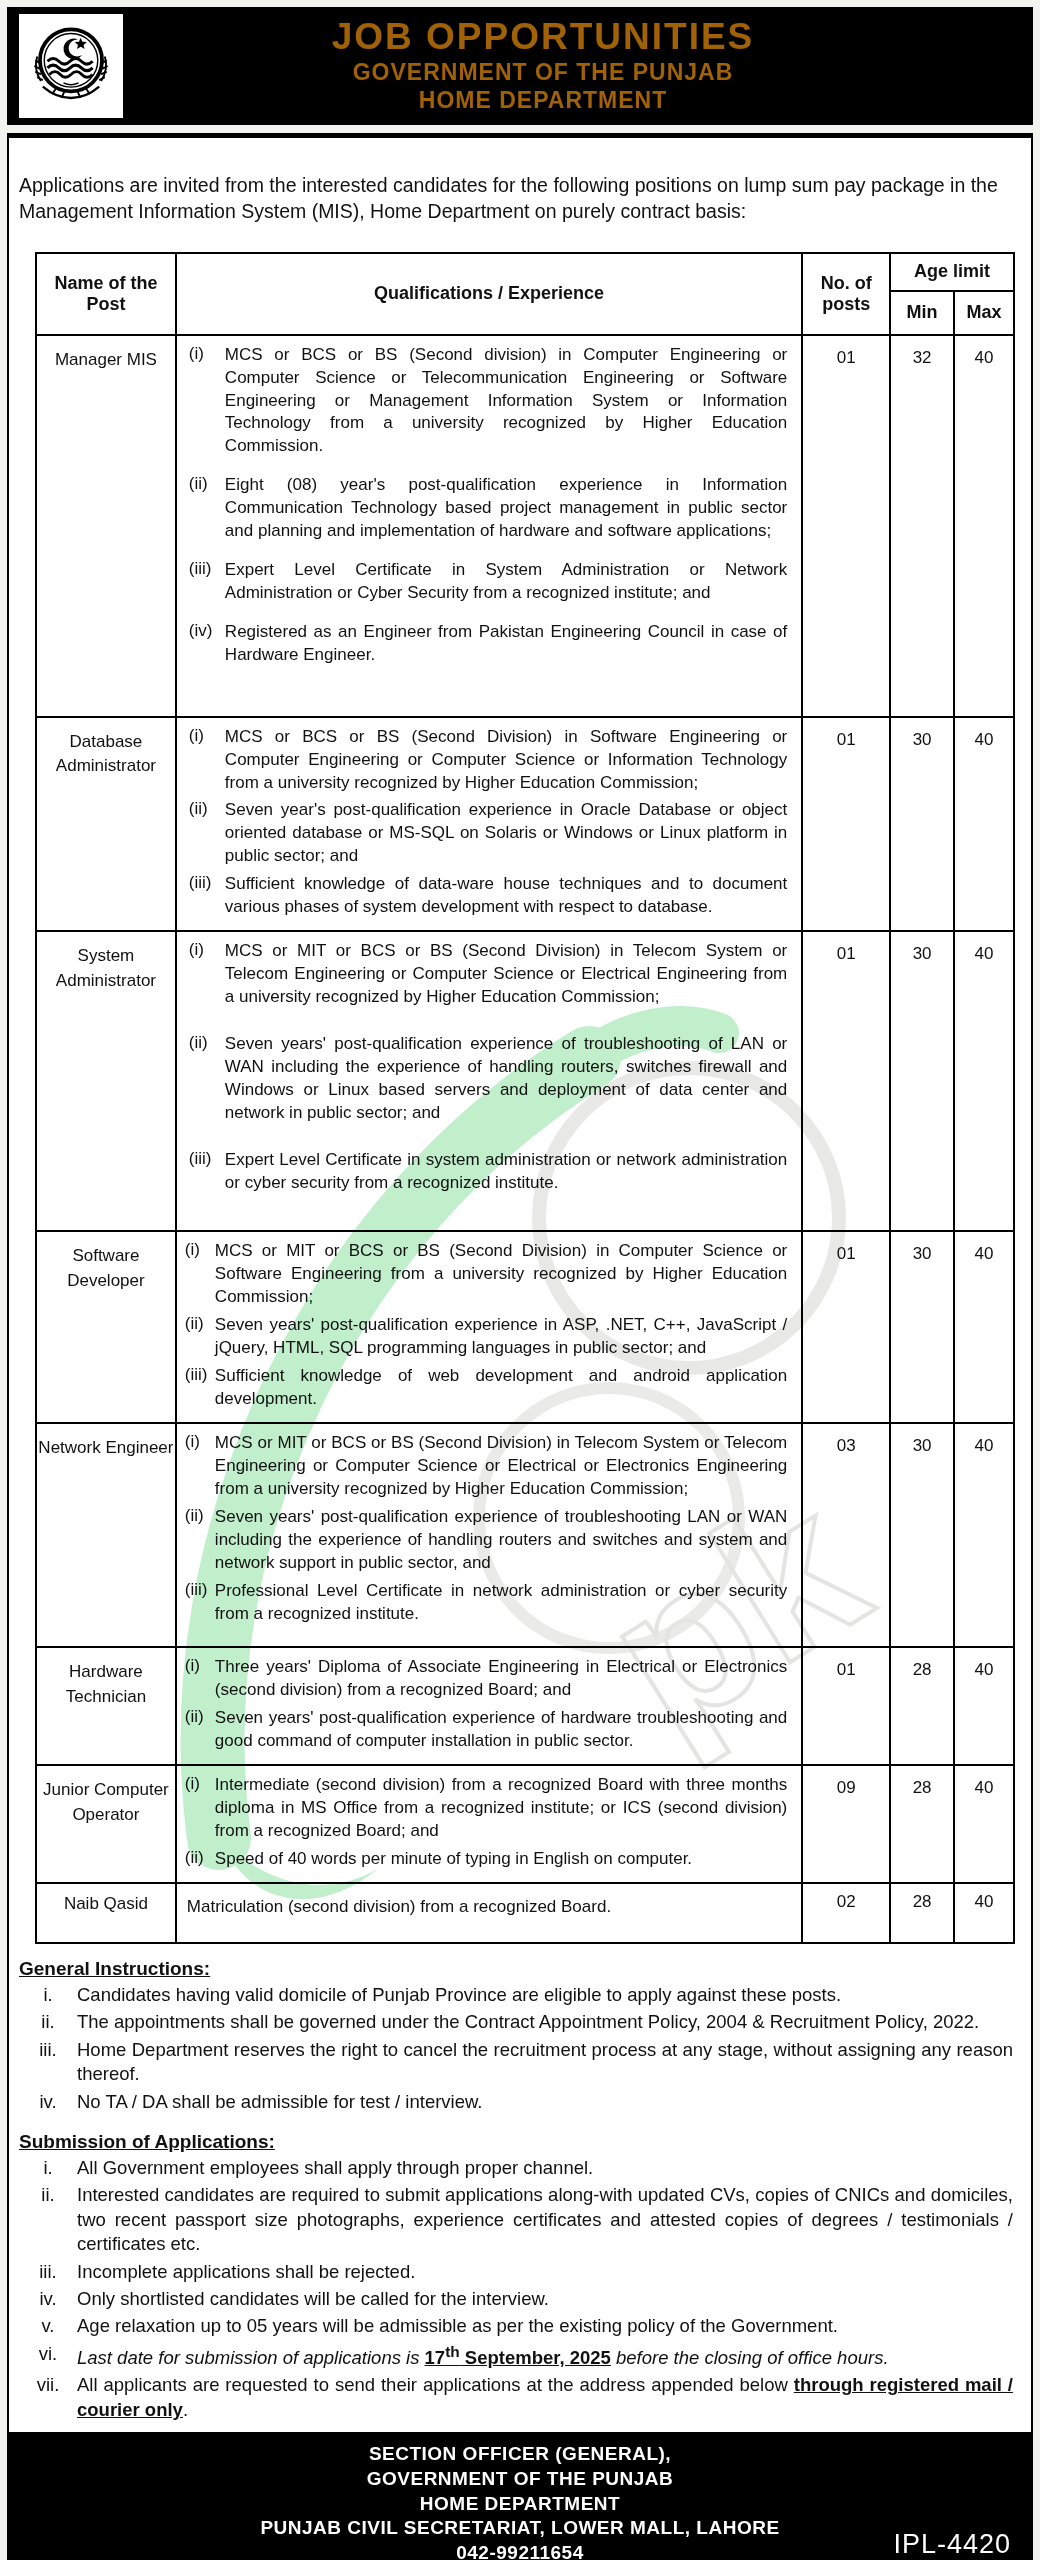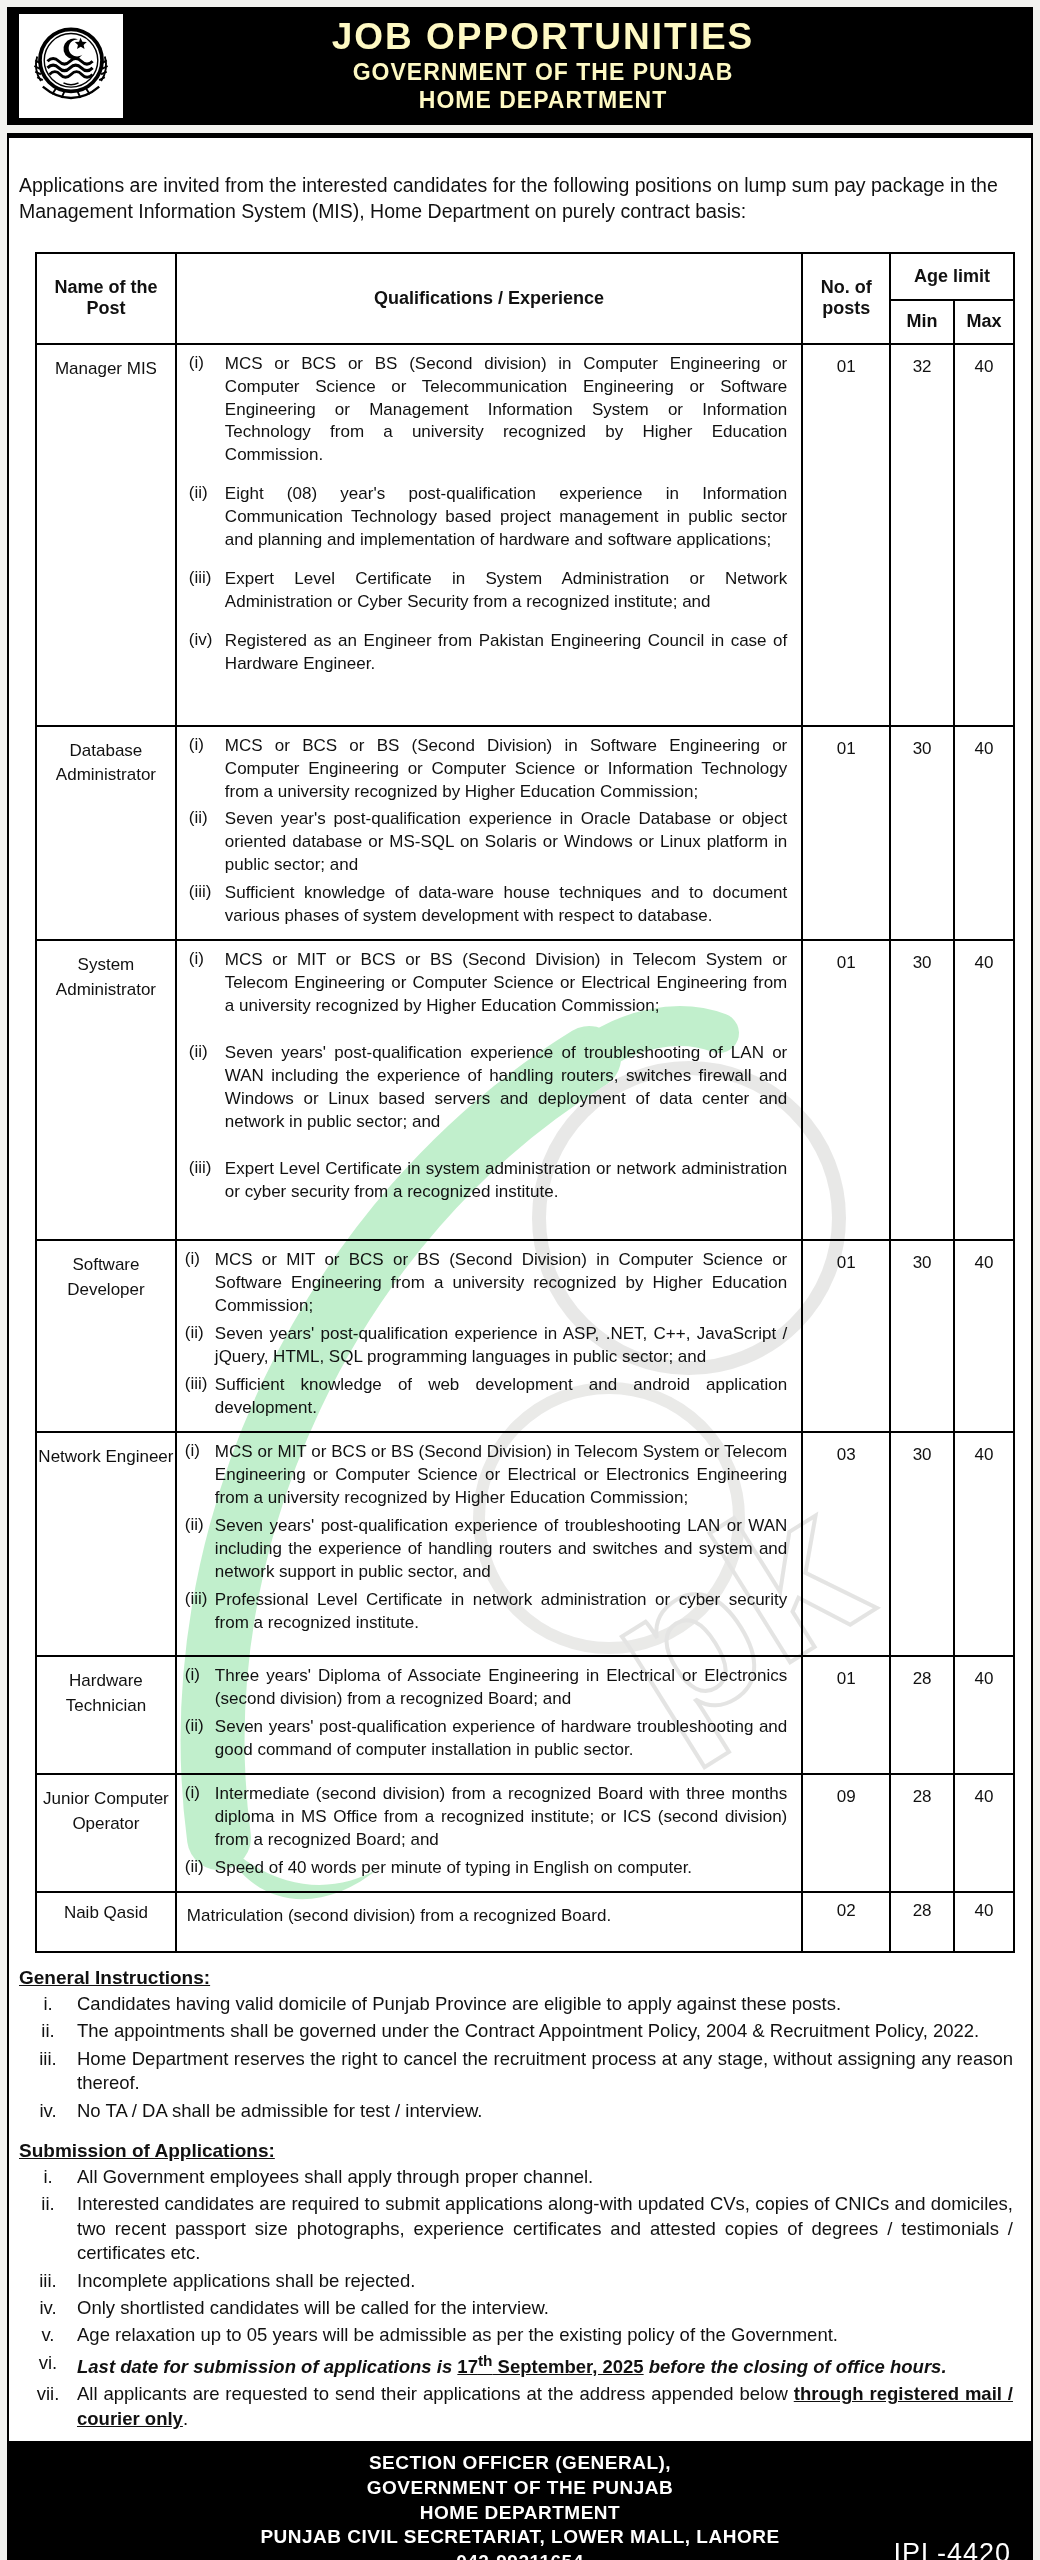--- a/index.html
+++ b/index.html
@@ -7,21 +7,21 @@
   body {
     width:1040px; height:2560px; overflow:hidden;
     background:#f3f3f0;
     font-family:"Liberation Sans", sans-serif;
     color:#111;
   }
   .page { position:relative; width:1026px; margin:0 auto; padding-top:7px; }
 
   
   .header-bar {
-    background:#000; color:#fef9c3; height:118px;
+    background:#000; color:#a16207; height:118px;
     display:flex; align-items:center; position:relative;
   }
   .logo-box {
     width:104px; height:104px; background:#fff; margin-left:12px;
     flex:none; display:flex; align-items:center; justify-content:center;
   }
   .header-text { flex:1; text-align:center; padding-right:70px; }
   .h-title { font-size:37px; font-weight:bold; letter-spacing:2px; line-height:1.1; }
   .h-sub  { font-size:23px; font-weight:bold; letter-spacing:1px; line-height:1.25; }
 
@@ -66,21 +66,21 @@
 
   
   .instructions { padding:6px 14px 0 10px; font-size:18.5px; position:relative; z-index:2; }
   .inst-head {
     font-weight:bold; text-decoration:underline; font-size:19px;
     margin:8px 0 3px 0;
   }
   .inst-item { display:flex; margin-bottom:3px; line-height:1.32; }
   .inum { flex:none; width:58px; text-align:center; }
   .itext { flex:1; text-align:justify; padding-right:4px; }
-  .bi { font-weight:bold; font-style:italic;margin-top:14px; }
+  .bi { font-weight:normal; font-style:italic;margin-top:14px; }
   .bu { font-weight:bold; text-decoration:underline; }
 
   
   .footer-bar {
     background:#000; color:#fff; margin-top:10px; position:relative;
     text-align:center; padding:10px 0 12px 0;
   }
   .f-line { font-size:19px; font-weight:bold; line-height:1.3; letter-spacing:0.5px;text-align:center; }
   .f-code { position:absolute; right:20px; bottom:18px; font-size:27px; letter-spacing:1px; }
 
@@ -147,21 +147,21 @@
           <col class="col-qual">
           <col class="col-num">
           <col class="col-min">
           <col class="col-max">
       </colgroup>
       <thead>
         <tr>
           <th rowspan="2">Name of the Post</th>
           <th rowspan="2">Qualifications / Experience</th>
           <th rowspan="2">No. of posts</th>
-          <th colspan="2" style="height:47px">Age limit</th>
+          <th colspan="2" style="height:38px">Age limit</th>
         </tr>
         <tr>
           <th style="height:44px">Min</th>
           <th>Max</th>
         </tr>
       </thead>
       <tbody>
 
         <tr class="rh0 sp-wide">
           <td class="post-cell">Manager MIS</td>

